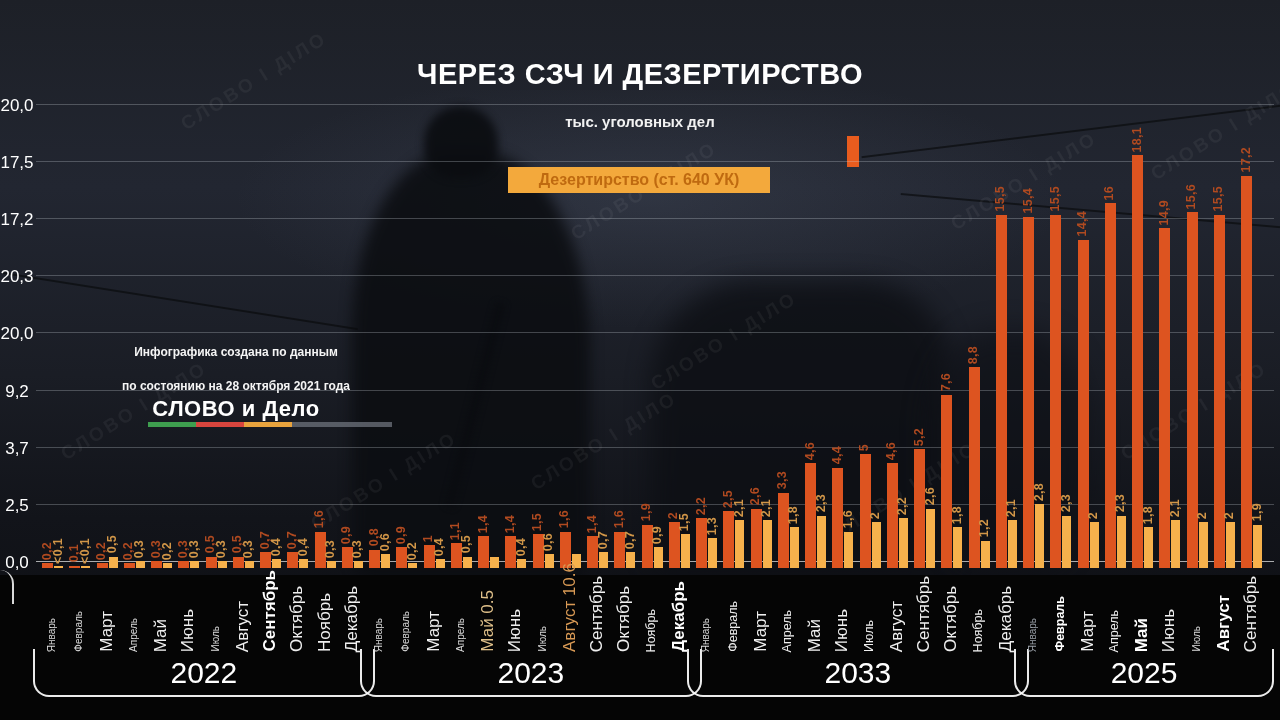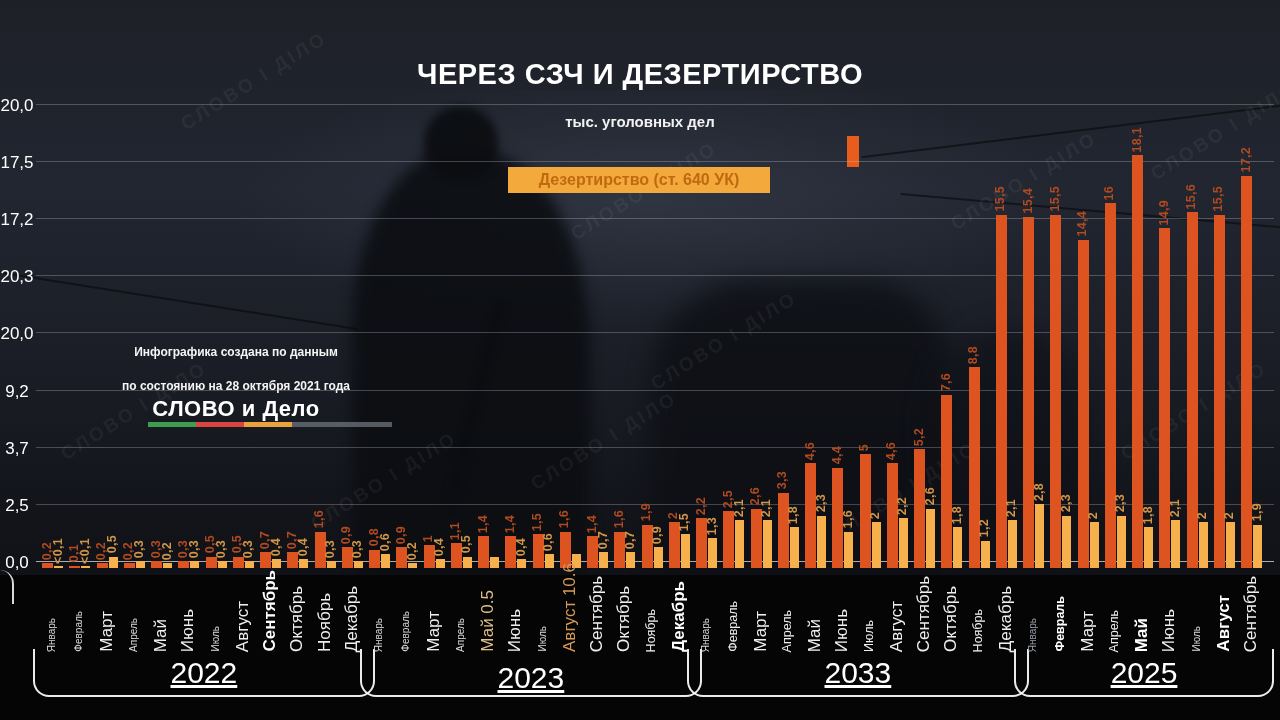--- a/index.html
+++ b/index.html
@@ -40,21 +40,21 @@
   .vlabel{font-weight:bold;font-size:12.5px;letter-spacing:.3px;}
   .c1{color:#b04a20;}
   .c2{color:#d19648;}
   .band{left:0;top:575px;width:1280px;height:145px;background:#050505;}
   .month{color:#efefef;}
   .month.s{font-size:10px;color:#dcdcdc;}
   .month.m{font-size:12.5px;}
   .month.l{font-size:17px;}
   .month.b{font-weight:bold;color:#fff;}
   .bracket{top:649px;height:46px;border-left:2px solid rgba(255,255,255,.92);border-right:2px solid rgba(255,255,255,.92);border-bottom:2px solid rgba(255,255,255,.92);border-radius:0 0 16px 16px;display:flex;align-items:center;justify-content:center;}
-  .yearlbl{color:#fff;font-size:30px;padding-top:2px;text-decoration:underline;}
+  .yearlbl{color:#fff;font-size:30px;padding-top:2px;}
   .origin-arc{left:-14px;top:570px;width:26px;height:34px;border-right:2px solid rgba(255,255,255,.85);border-top-right-radius:14px;}
 </style>
 </head>
 <body>
 
 <div id="stage">
 
   <div class="abs sky"></div>
   <div class="abs sil-body"></div>
   <div class="abs sil-head"></div>
@@ -314,21 +314,21 @@
       <div class="abs vert month l" style="left: 423.5px; bottom: 68px;">Март</div>
       <div class="abs vert month s" style="left: 454.75px; bottom: 68px;">Апрель</div>
       <div class="abs vert month l" style="left: 478px; bottom: 68px; color: rgb(223, 192, 138);">Май 0.5</div>
       <div class="abs vert month l" style="left: 505.25px; bottom: 68px;">Июнь</div>
       <div class="abs vert month s" style="left: 536.5px; bottom: 68px;">Июль</div>
       <div class="abs vert month l" style="left: 559.75px; bottom: 68px; color: rgb(217, 154, 85);">Август 10.6</div>
       <div class="abs vert month l" style="left: 587px; bottom: 68px;">Сентябрь</div>
       <div class="abs vert month l" style="left: 614.25px; bottom: 68px;">Октябрь</div>
       <div class="abs vert month m" style="left: 644px; bottom: 68px;">Ноябрь</div>
       <div class="abs vert month l b" style="left: 668.75px; bottom: 68px;">Декабрь</div>
-      <div class="abs bracket" style="left: 360px; width: 337.75px; align-items: flex-end;">
+      <div class="abs bracket" style="left: 360px; width: 337.75px;">
         <span class="yearlbl">2023</span>
       </div>
       <div class="abs vert month s" style="left: 700px; bottom: 68px;">Январь</div>
       <div class="abs vert month m" style="left: 725.75px; bottom: 68px;">Февраль</div>
       <div class="abs vert month l" style="left: 750.5px; bottom: 68px;">Март</div>
       <div class="abs vert month m" style="left: 780.25px; bottom: 68px;">Апрель</div>
       <div class="abs vert month l" style="left: 805px; bottom: 68px;">Май</div>
       <div class="abs vert month l" style="left: 832.25px; bottom: 68px;">Июнь</div>
       <div class="abs vert month m" style="left: 862px; bottom: 68px;">Июль</div>
       <div class="abs vert month l" style="left: 886.75px; bottom: 68px;">Август</div>

